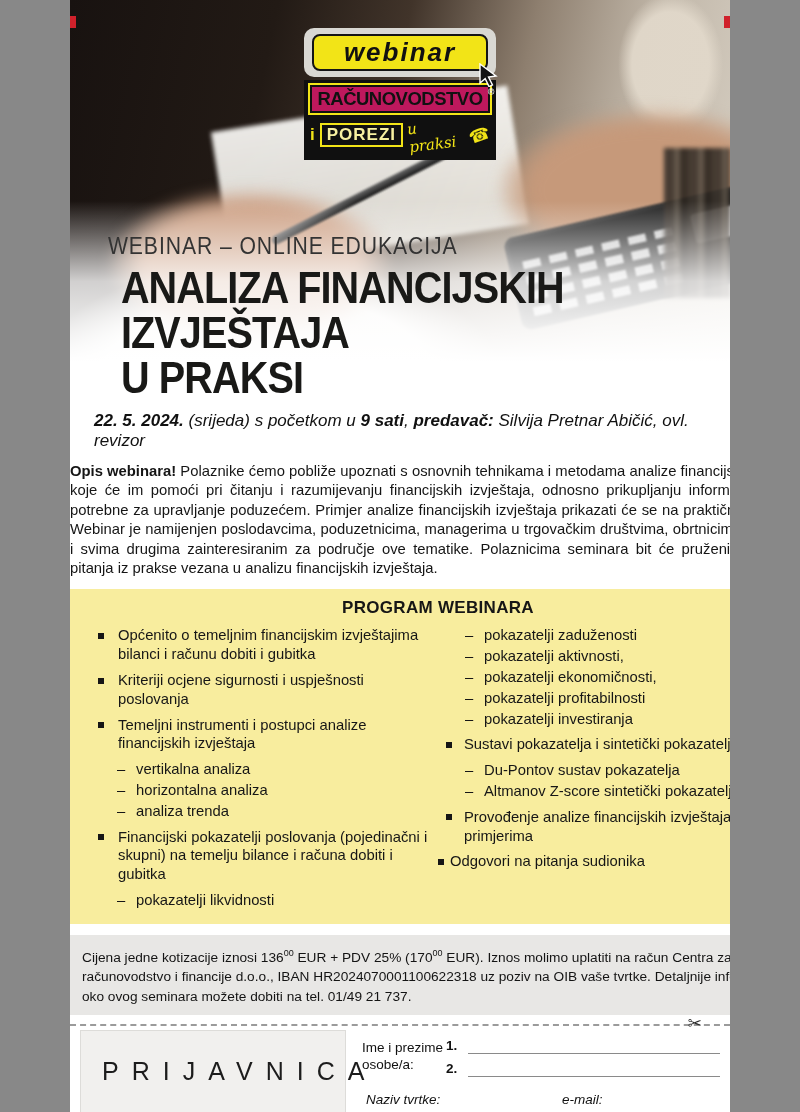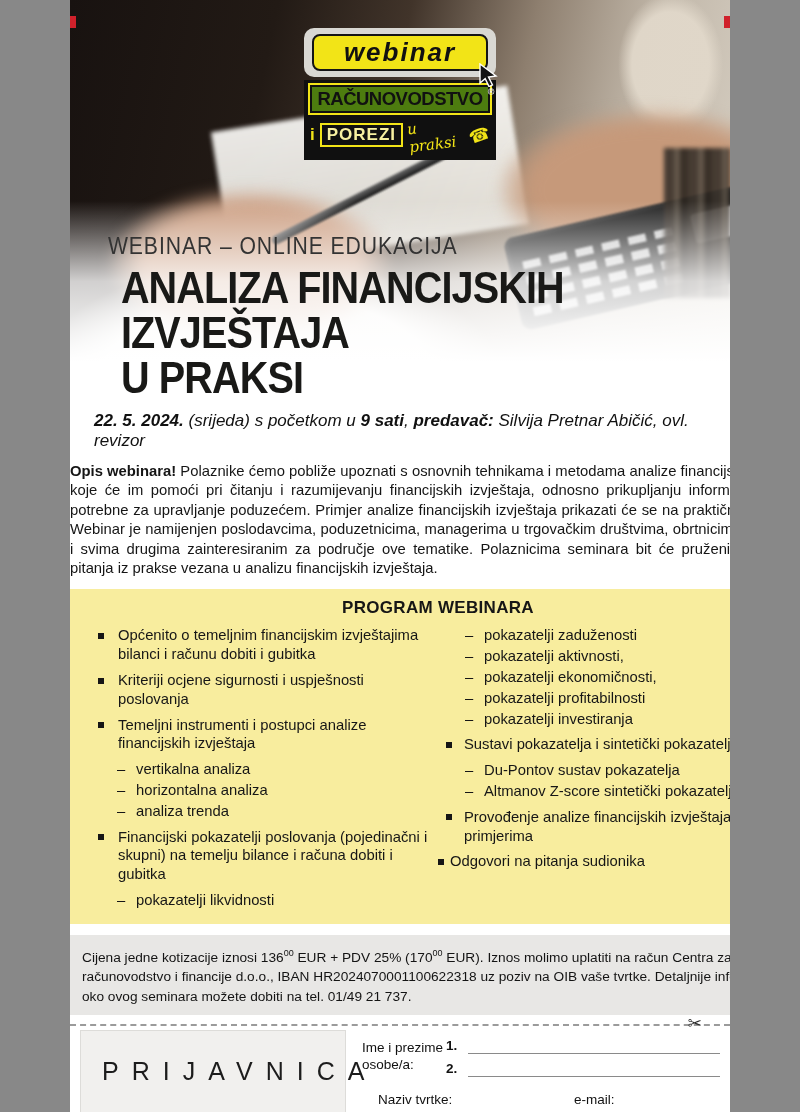--- a/index.html
+++ b/index.html
@@ -33,21 +33,21 @@
   .bleed{position:absolute;top:16px;width:6px;height:12px;background:#d0212b;z-index:6;}
   .bleed.l{left:0;} .bleed.r{right:0;}
 
   
   .logo{position:absolute;left:50%;top:28px;transform:translateX(-50%);width:192px;z-index:5;}
   .pill-outer{position:relative;background:#d9d8d3;border-radius:10px;padding:6px 8px;}
   .pill{background:#f2e417;border:2px solid #151515;border-radius:8px;text-align:center;
         font-weight:bold;font-style:italic;font-size:26px;line-height:33px;color:#111;letter-spacing:2px;}
   .cursor{position:absolute;right:-4px;bottom:-14px;z-index:3;}
   .brand{position:relative;background:#101010;margin-top:3px;padding:5px 6px 7px;}
-  .brand-top{position:relative;background:#4d7c0f;border:2px solid #101010;box-shadow:0 0 0 2px #f2e417;
+  .brand-top{position:relative;background:#be185d;border:2px solid #101010;box-shadow:0 0 0 2px #f2e417;
              text-align:center;font-weight:bold;font-size:18.5px;line-height:24px;color:#111;letter-spacing:-0.5px;}
   .reg{position:absolute;right:-6px;top:-7px;color:#fff;font-size:9px;font-style:normal;}
   .brand-bot{display:flex;align-items:center;gap:5px;margin-top:4px;}
   .b-i{color:#f2e417;font-weight:bold;font-size:17px;}
   .b-porezi{border:2px solid #f2e417;color:#f7f0a0;font-weight:bold;font-size:17px;line-height:20px;
             padding:0 5px;letter-spacing:1px;}
   .b-praksi{color:#f2e417;font-style:italic;font-family:"DejaVu Serif",serif;font-size:15px;transform:rotate(-7deg);}
   .b-phone{color:#f2e417;font-size:17px;transform:rotate(-20deg);}
 
   
@@ -97,21 +97,21 @@
   .fields{flex:1;padding-left:16px;font-size:13.5px;padding-top:8px;}
   .rowA{display:flex;margin-bottom:2px;}
   .lblA{width:84px;line-height:17px;padding-top:1px;}
   .numlines{flex:1;}
   .numline{display:flex;margin-bottom:7px;}
   .num{width:22px;font-weight:bold;}
   .wline{flex:1;border-bottom:1.5px solid #8a8a8a;height:15px;}
   .fgrid{display:flex;gap:34px;margin-top:6px;}
   .fcol{flex:1;}
   .field{position:relative;height:33px;}
-  .field .flabel{position:absolute;top:2px;left:16px;}
+  .field .flabel{font-style:italic;position:absolute;top:2px;left:4px;}
   .field .fline{position:absolute;left:0;right:0;bottom:0;border-bottom:1.5px solid #8a8a8a;height:0;}
 </style>
 </head>
 <body>
 
 <div class="page">
 
   <div class="photo">
     <div class="ph-paper"></div>
     <div class="ph-hand-l"></div>

